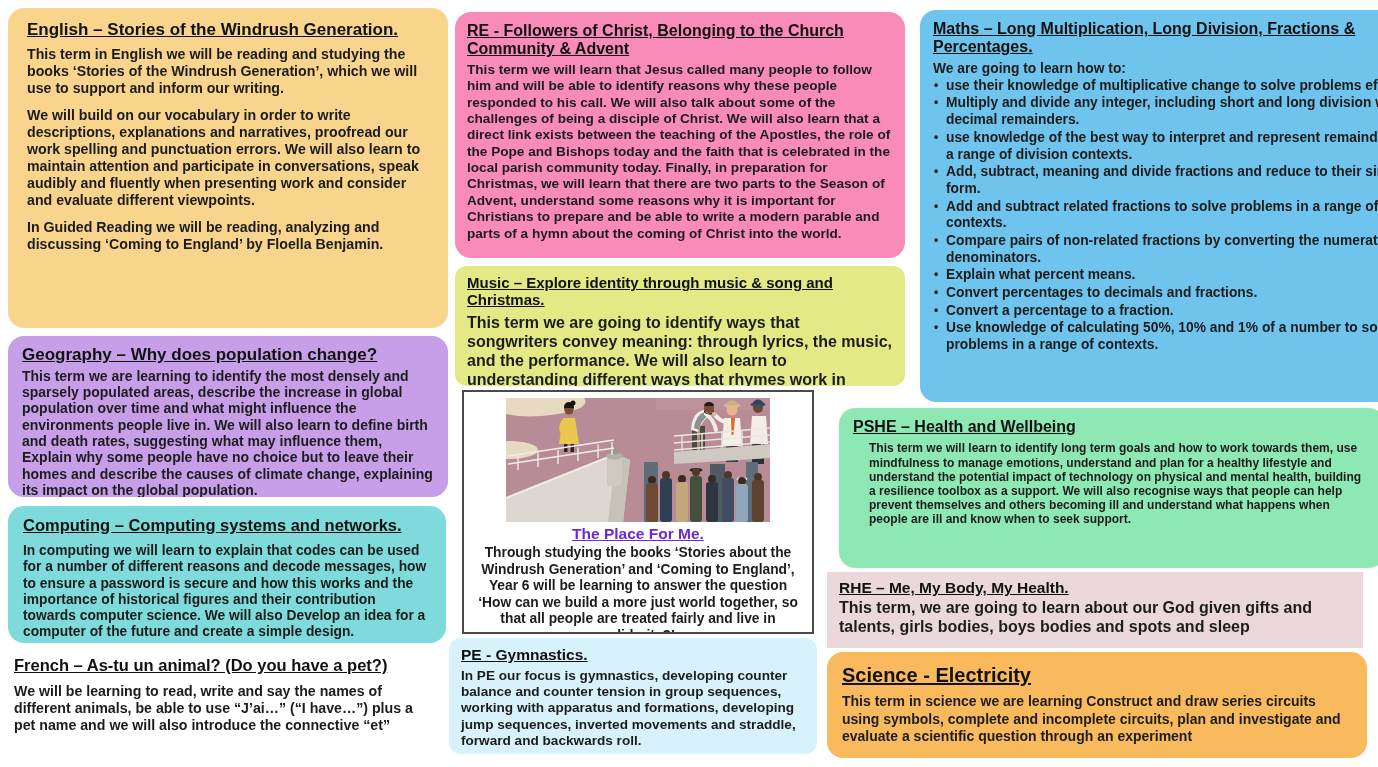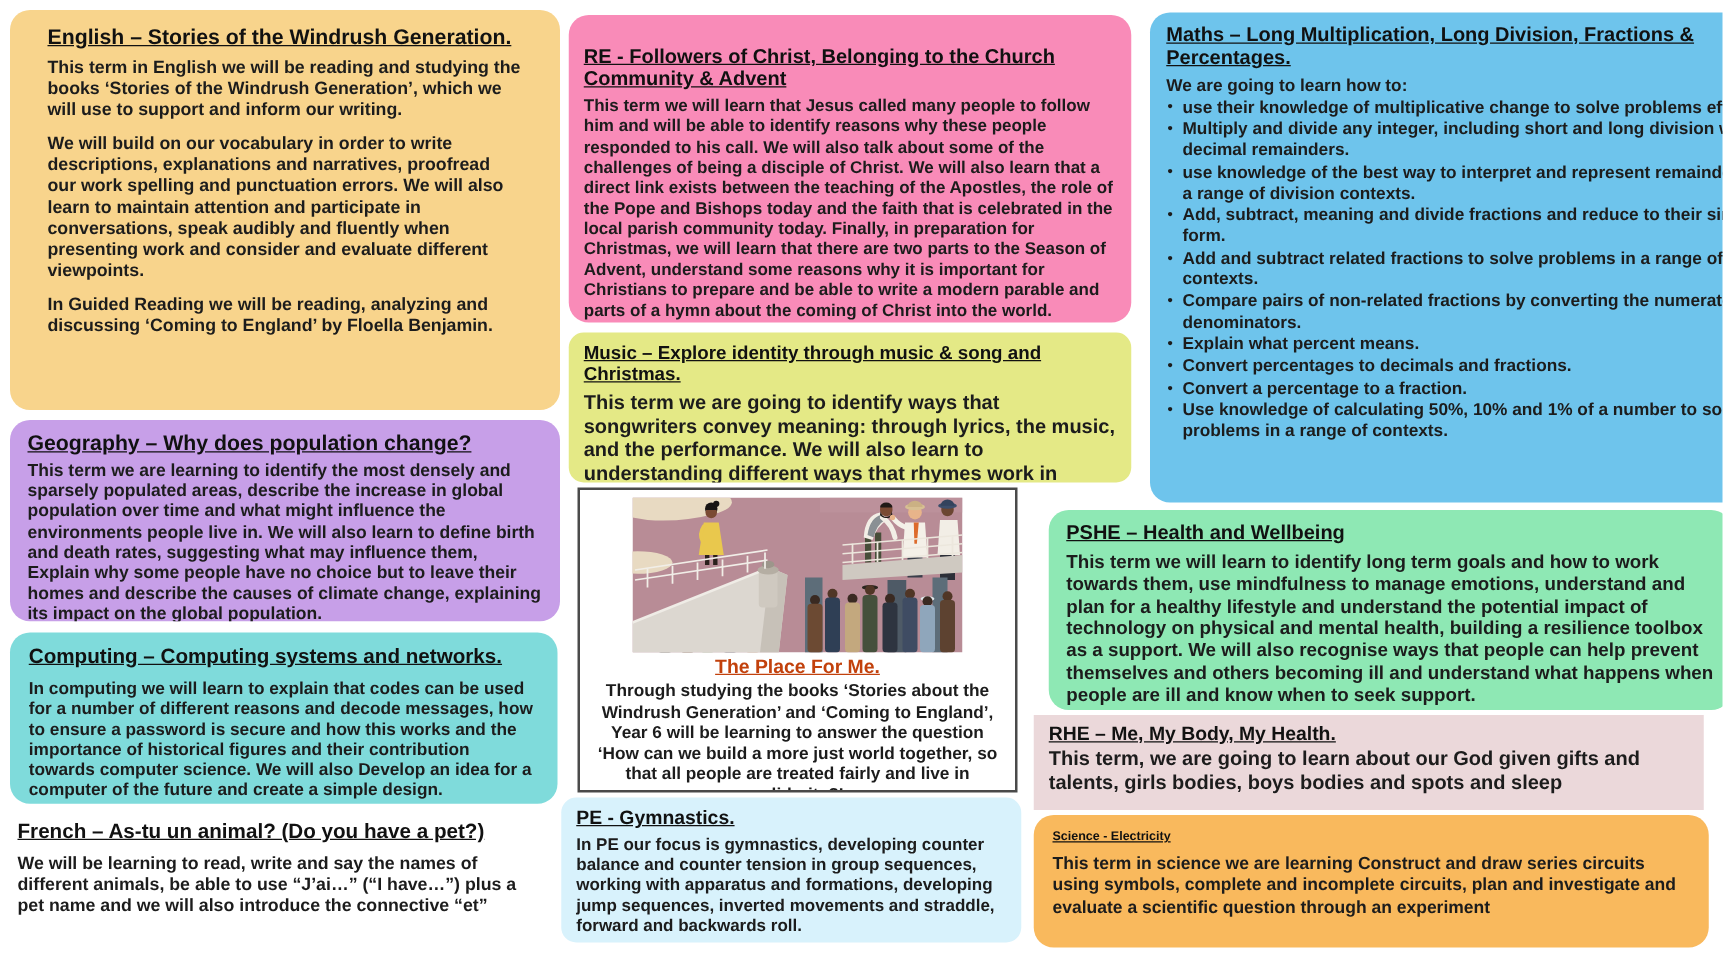--- a/index.html
+++ b/index.html
@@ -9,64 +9,64 @@
     -webkit-font-smoothing:antialiased;
   }
   .box{position:absolute;box-sizing:border-box;overflow:hidden;}
   .rounded{border-radius:16px;}
   .rounded-sm{border-radius:12px;}
   .box-title{margin:0 0 6px 0;font-weight:700;text-decoration:underline;color:#111;line-height:1.15;}
   .box p{margin:0 0 10px 0;}
   .box p:last-child{margin-bottom:0;}
 
   
-  .english{left:8px;top:8px;width:440px;height:320px;padding:12px 30px;}
+  .english{left:8px;top:8px;width:440px;height:320px;padding:12px 19px;}
   .english .box-title{font-size:17px;}
   .english p{font-size:14.2px;line-height:1.2;}
   .geography{left:8px;top:336px;width:440px;height:161px;padding:9px 14px;}
   .geography .box-title{font-size:17px;margin-bottom:3px;}
   .geography p{font-size:14px;line-height:1.17;}
   .computing{left:8px;top:506px;width:438px;height:137px;padding:10px 15px;}
   .computing .box-title{font-size:16.5px;margin-bottom:8px;}
   .computing p{font-size:13.8px;line-height:1.18;}
   .french{left:8px;top:652px;width:436px;height:110px;padding:4px 6px;background:transparent;}
   .french .box-title{font-size:16.5px;margin-bottom:8px;}
   .french p{font-size:14.2px;line-height:1.2;}
 
   
-  .re{left:455px;top:12px;width:450px;height:246px;padding:25px 12px;}
+  .re{left:455px;top:12px;width:450px;height:246px;padding:10px 12px;}
   .re .box-title{font-size:16px;margin-bottom:3px;}
   .re p{font-size:13.6px;line-height:1.205;}
   .music{left:455px;top:266px;width:450px;height:120px;padding:8px 12px;}
   .music .box-title{font-size:15px;margin-bottom:4px;}
   .music p{font-size:16px;line-height:1.2;}
   .centerbox{left:462px;top:390px;width:352px;height:244px;background:#ffffff;
     border:2px solid #4a4a4a;padding:6px 8px;text-align:center;}
   .centerbox .illus{display:block;margin:0 auto;}
-  .caption{margin:3px 0 2px 0;font-size:15.5px;text-decoration:underline;color:#c2410c;}
+  .caption{margin:3px 0 2px 0;font-size:15.5px;text-decoration:underline;color:#6d28d9;}
   .centerbox p{font-size:13.8px;line-height:1.2;margin:0;}
   .pe{left:449px;top:638px;width:368px;height:116px;padding:8px 12px;}
   .pe .box-title{font-size:15.5px;margin-bottom:4px;}
   .pe p{font-size:13.6px;line-height:1.2;}
 
   
   .maths{left:920px;top:10px;width:532px;height:392px;padding:10px 13px;}
   .maths .box-title{font-size:16px;margin-bottom:4px;}
   .maths .intro{font-size:13.8px;margin:0 0 2px 0;}
   .maths ul{margin:0;padding:0;list-style:none;}
   .maths li{position:relative;padding-left:13px;font-size:13.8px;line-height:1.21;margin-bottom:1px;}
   .maths li::before{content:"•";position:absolute;left:1px;top:0;font-size:12px;}
   .pshe{left:839px;top:408px;width:546px;height:160px;padding:10px 14px;}
   .pshe .box-title{font-size:16px;margin-bottom:5px;}
-  .pshe p{font-size:15px;line-height:1.18;}
+  .pshe p{font-size:12px;line-height:1.18;margin-left:16px;}
   .rhe{left:827px;top:572px;width:536px;height:76px;padding:7px 12px;border-radius:0;}
   .rhe .box-title{font-size:15.5px;margin-bottom:1px;}
   .rhe p{font-size:16px;line-height:1.2;}
   .science{left:827px;top:652px;width:540px;height:106px;padding:12px 15px;}
-  .science .box-title{font-size:10px;text-decoration:underline;}
+  .science .box-title{font-size:20px;text-decoration:underline;}
   .science p{font-size:14px;line-height:1.25;}
 </style>
 </head>
 <body>
 
 <section class="box rounded english" style="background-color: rgb(248, 212, 140);">
   <h2 class="box-title">English – Stories of the Windrush Generation.</h2>
   <p>This term in English we will be reading and studying the books ‘Stories of the Windrush Generation’, which we will use to support and inform our writing.</p>
   <p>We will build on our vocabulary in order to write descriptions, explanations and narratives, proofread our work spelling and punctuation errors. We will also learn to maintain attention and participate in conversations, speak audibly and fluently when presenting work and consider and evaluate different viewpoints.</p>
   <p>In Guided Reading we will be reading, analyzing and discussing ‘Coming to England’ by Floella Benjamin.</p>

